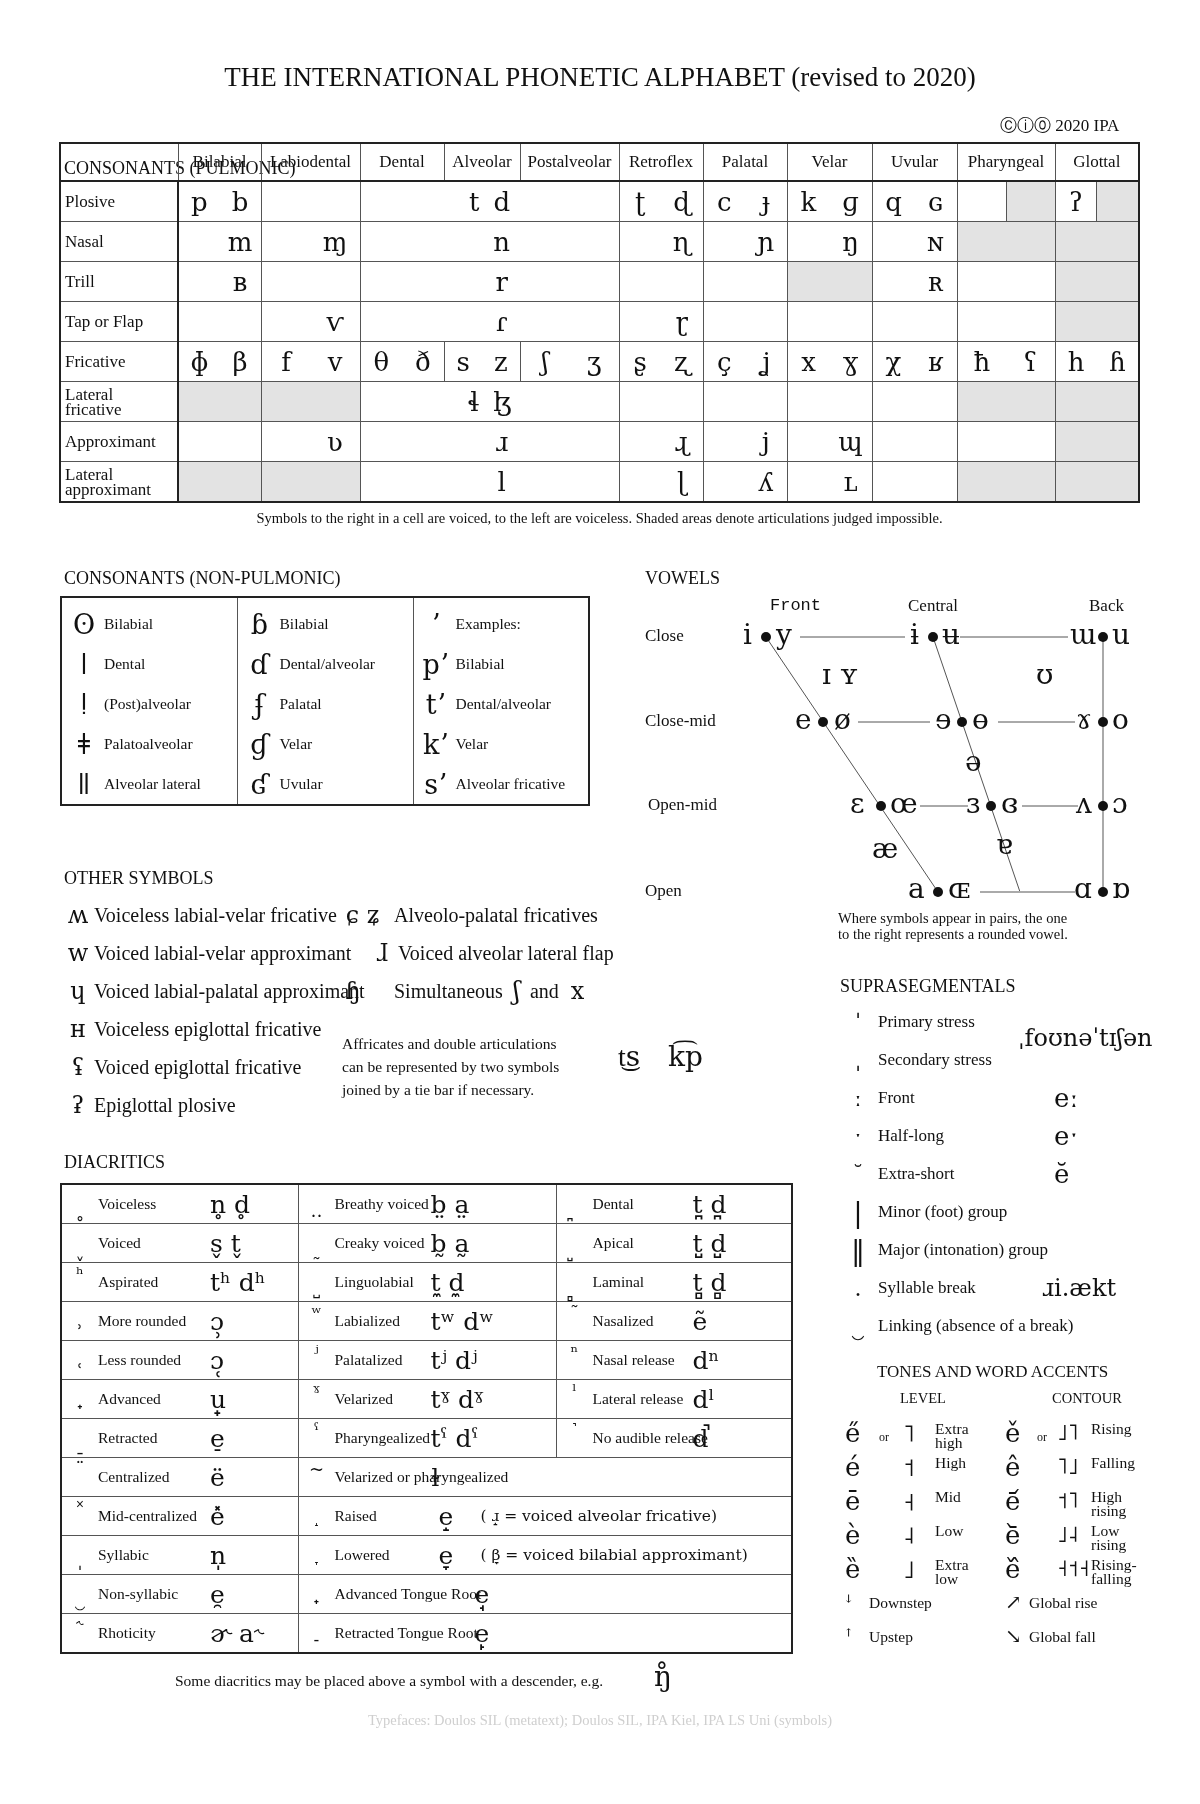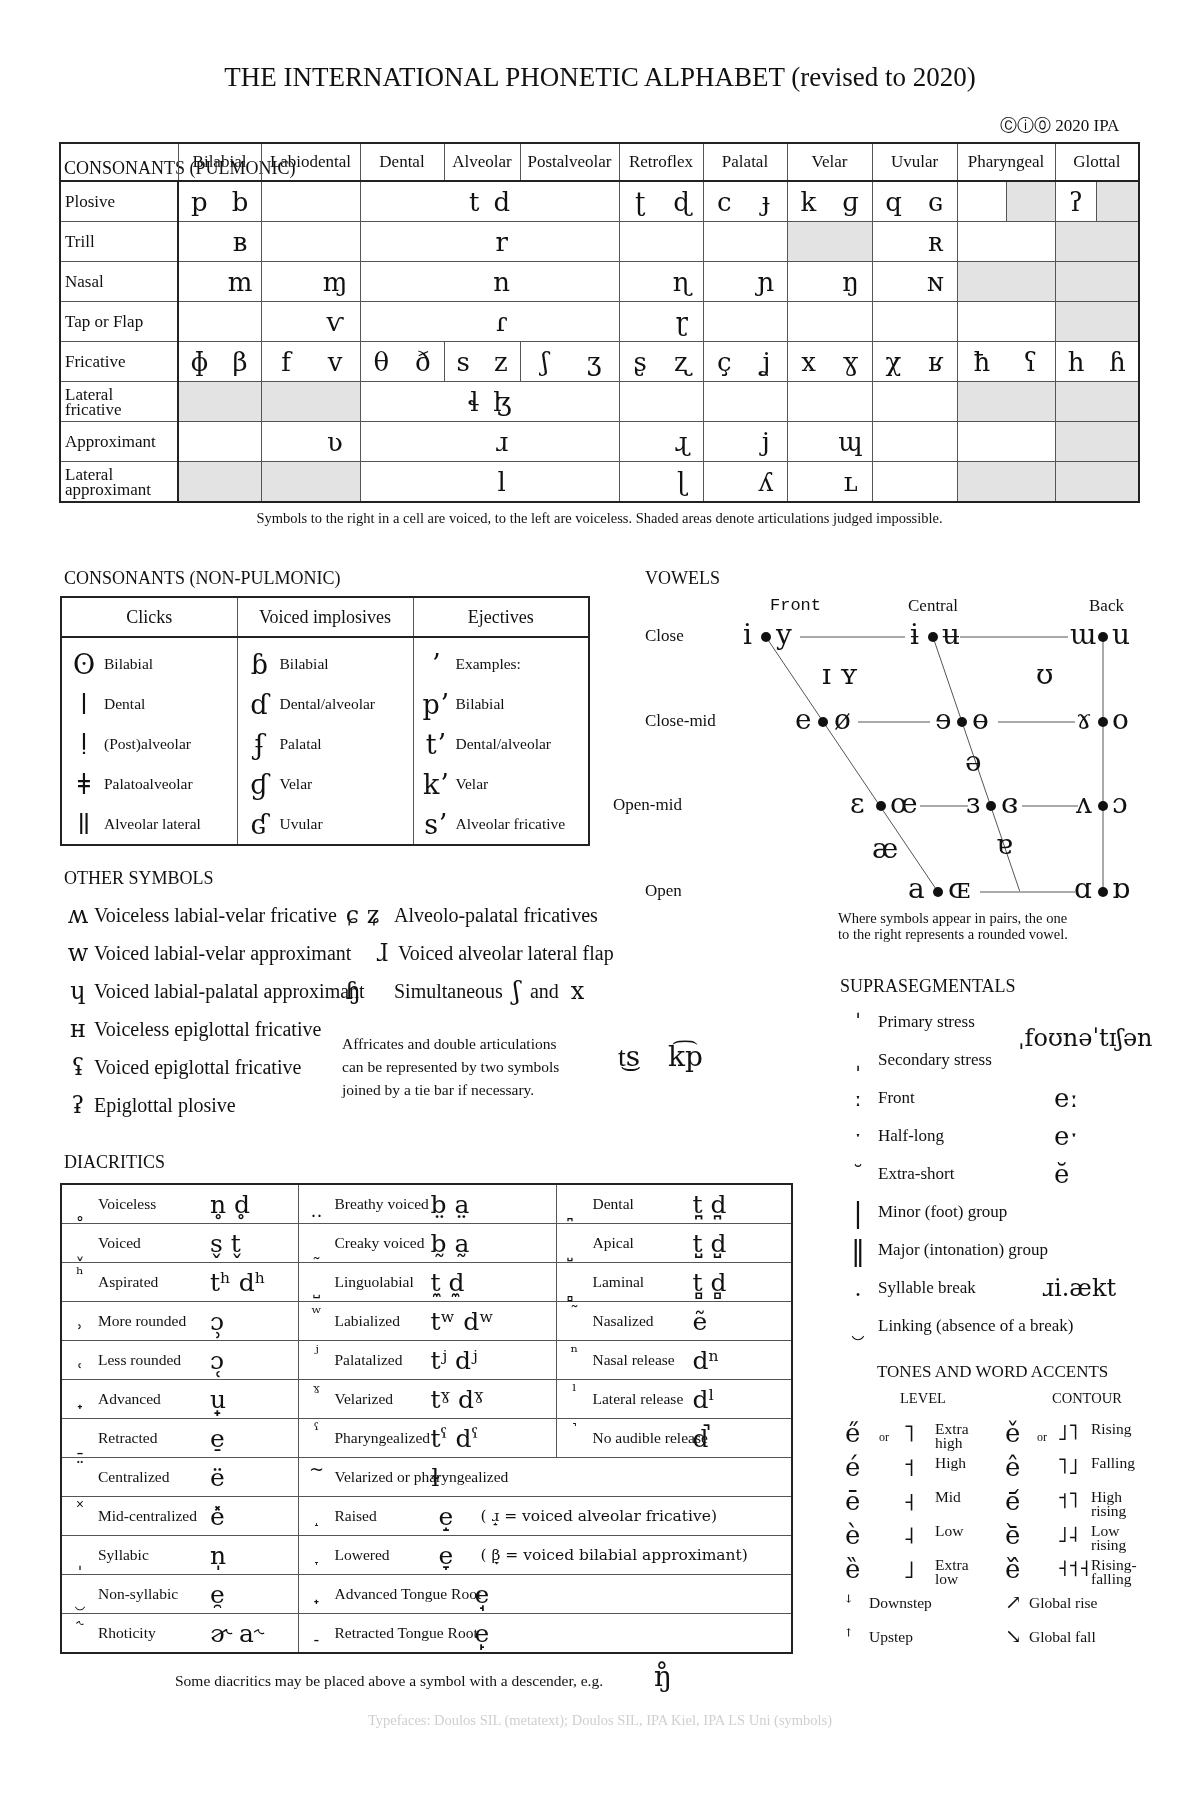--- a/index.html
+++ b/index.html
@@ -135,20 +135,68 @@
         </td>
     <td class="c ipa" style="padding:0">
           <div style="display:flex;height:39px;align-items:stretch">
             <div style="width:50%;border-right:1px solid #555;display:flex;align-items:center;justify-content:center">ʔ</div>
             <div style="width:50%;background:#e3e3e3"></div>
           </div>
         </td>
   </tr>
 
   <tr>
+    <td class="rl">Nasal</td>
+    <td class="c ipa">
+          <div class="pair">
+            <span></span>
+            <span>m</span>
+          </div>
+        </td>
+    <td class="c ipa">
+          <div class="pair">
+            <span></span>
+            <span>ɱ</span>
+          </div>
+        </td>
+    <td class="c ipa" colspan="3">
+          <div class="pair" style="justify-content:center;gap:14px">
+            <span style="width:auto;visibility:hidden">t</span>
+            <span style="width:auto">n</span>
+          </div>
+        </td>
+    <td class="c ipa">
+          <div class="pair">
+            <span></span>
+            <span>ɳ</span>
+          </div>
+        </td>
+    <td class="c ipa">
+          <div class="pair">
+            <span></span>
+            <span>ɲ</span>
+          </div>
+        </td>
+    <td class="c ipa">
+          <div class="pair">
+            <span></span>
+            <span>ŋ</span>
+          </div>
+        </td>
+    <td class="c ipa">
+          <div class="pair">
+            <span></span>
+            <span>ɴ</span>
+          </div>
+        </td>
+    <td class="c sh"></td>
+    <td class="c sh"></td>
+  </tr>
+
+  <tr>
     <td class="rl">Trill</td>
     <td class="c ipa">
           <div class="pair">
             <span></span>
             <span>ʙ</span>
           </div>
         </td>
     <td class="c"></td>
     <td class="c ipa" colspan="3">
           <div class="pair" style="justify-content:center;gap:14px">
@@ -159,68 +207,20 @@
     <td class="c"></td>
     <td class="c"></td>
     <td class="c sh"></td>
     <td class="c ipa">
           <div class="pair">
             <span></span>
             <span>ʀ</span>
           </div>
         </td>
     <td class="c"></td>
-    <td class="c sh"></td>
-  </tr>
-
-  <tr>
-    <td class="rl">Nasal</td>
-    <td class="c ipa">
-          <div class="pair">
-            <span></span>
-            <span>m</span>
-          </div>
-        </td>
-    <td class="c ipa">
-          <div class="pair">
-            <span></span>
-            <span>ɱ</span>
-          </div>
-        </td>
-    <td class="c ipa" colspan="3">
-          <div class="pair" style="justify-content:center;gap:14px">
-            <span style="width:auto;visibility:hidden">t</span>
-            <span style="width:auto">n</span>
-          </div>
-        </td>
-    <td class="c ipa">
-          <div class="pair">
-            <span></span>
-            <span>ɳ</span>
-          </div>
-        </td>
-    <td class="c ipa">
-          <div class="pair">
-            <span></span>
-            <span>ɲ</span>
-          </div>
-        </td>
-    <td class="c ipa">
-          <div class="pair">
-            <span></span>
-            <span>ŋ</span>
-          </div>
-        </td>
-    <td class="c ipa">
-          <div class="pair">
-            <span></span>
-            <span>ɴ</span>
-          </div>
-        </td>
-    <td class="c sh"></td>
     <td class="c sh"></td>
   </tr>
 
   <tr>
     <td class="rl">Tap or Flap</td>
     <td class="c"></td>
     <td class="c ipa">
           <div class="pair">
             <span></span>
             <span>ⱱ</span>
@@ -408,25 +408,20 @@
 <div class="abs note" style="left:59px;width:1081px;top:510px;">Symbols to the right in a cell are voiced, to the left are voiceless. Shaded areas denote articulations judged impossible.</div>
 
 <div class="abs sec" style="left:64px;top:568px;">CONSONANTS (NON-PULMONIC)</div>
 <table class="np">
   <colgroup>
       <col style="width:176px">
       <col style="width:176px">
       <col style="width:176px">
     </colgroup>
   <tbody>
-      <tr>
-    <th>Clicks</th>
-    <th>Voiced implosives</th>
-    <th>Ejectives</th>
-  </tr>
   <tr>
     <td>
       <div class="nprow">
             <span class="s ipa">ʘ</span>
             <span class="l">Bilabial</span>
           </div>
       <div class="nprow">
             <span class="s ipa">ǀ</span>
             <span class="l">Dental</span>
           </div>
@@ -519,21 +514,21 @@
       <circle cx="1103" cy="806" r="5"></circle>
     <circle cx="938" cy="892" r="5"></circle>
       <circle cx="1103" cy="892" r="5"></circle>
   </g>
 </svg>
 <div class="abs vl" style="left:770px;top:596px;font-family:Liberation Mono, monospace;">Front</div>
 <div class="abs vl" style="left:908px;top:596px;">Central</div>
 <div class="abs vl" style="left:1089px;top:596px;">Back</div>
 <div class="abs vl" style="left:645px;top:626px;">Close</div>
 <div class="abs vl" style="left:645px;top:711px;">Close-mid</div>
-<div class="abs vl" style="left:613px;top:795px;text-align:right;">Open-mid</div>
+<div class="abs vl" style="left:648px;top:795px;text-align:right;">Open-mid</div>
 <div class="abs vl" style="left:645px;top:881px;">Open</div>
 
 <div class="abs vs ipa" style="left:743px;top:618px;">i</div>
 <div class="abs vs ipa" style="left:776px;top:618px;">y</div>
 <div class="abs vs ipa" style="left:910px;top:618px;">ɨ</div>
 <div class="abs vs ipa" style="left:942px;top:618px;">ʉ</div>
 <div class="abs vs ipa" style="left:1070px;top:618px;">ɯ</div>
 <div class="abs vs ipa" style="left:1112px;top:618px;">u</div>
 <div class="abs vs ipa" style="left:822px;top:658px;">ɪ ʏ</div>
 <div class="abs vs ipa" style="left:1036px;top:658px;">ʊ</div>

